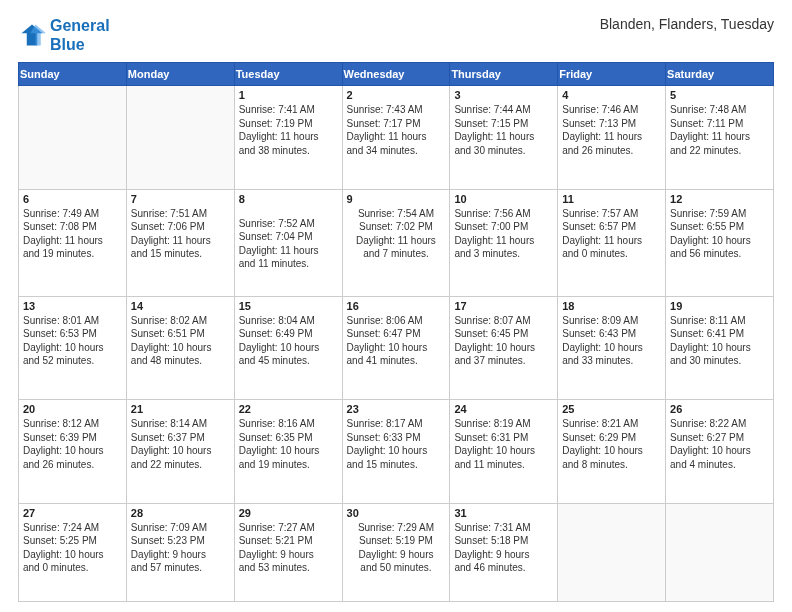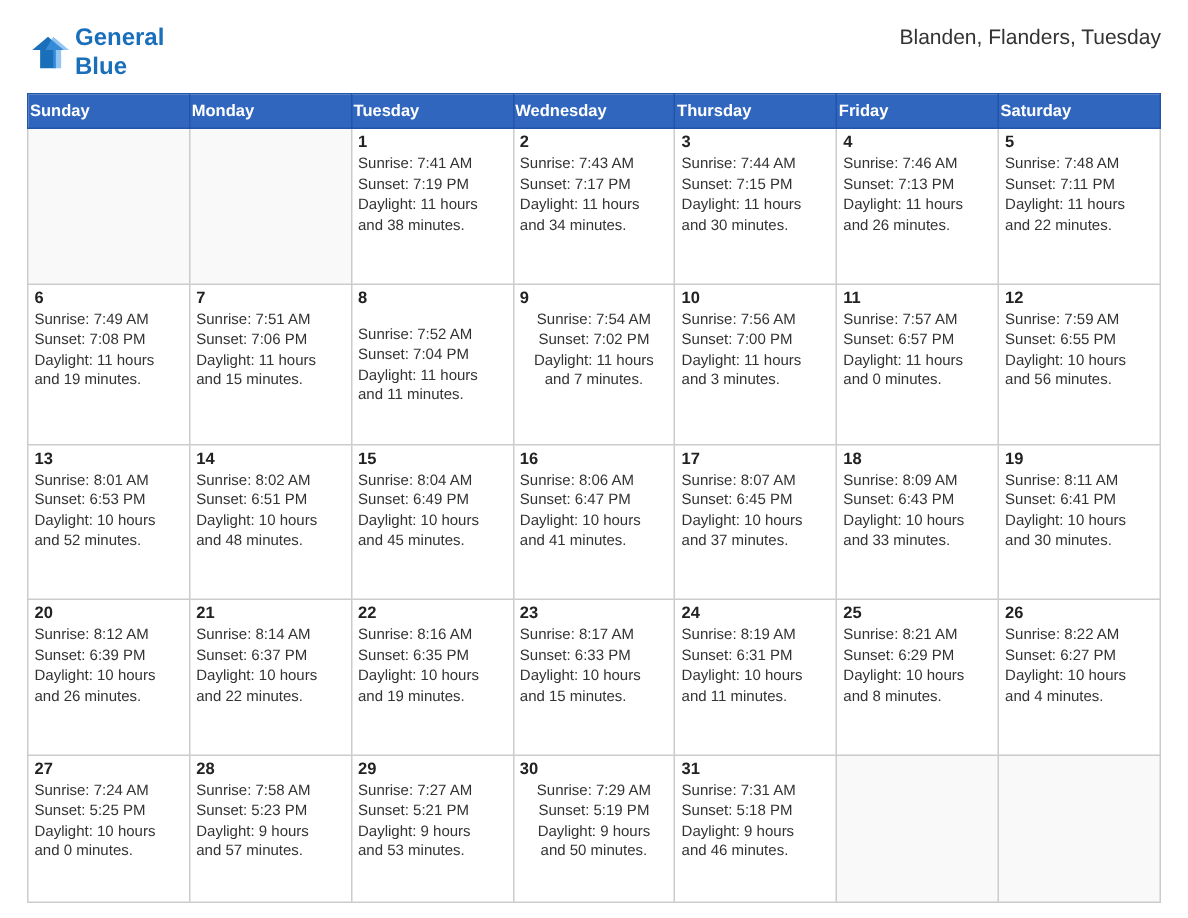--- a/index.html
+++ b/index.html
@@ -314,21 +314,21 @@
         <tr>
           <td>
             <div class="day-num">27</div>
             <div class="cell-text" style="white-space: pre-line;">Sunrise: 7:24 AM
 Sunset: 5:25 PM
 Daylight: 10 hours
 and 0 minutes.</div>
           </td>
           <td>
             <div class="day-num">28</div>
-            <div class="cell-text" style="white-space: pre-line;">Sunrise: 7:58 AM
+            <div class="cell-text" style="white-space: pre-line;">Sunrise: 7:09 AM
 Sunset: 5:23 PM
 Daylight: 9 hours
 and 57 minutes.</div>
           </td>
           <td>
             <div class="day-num">29</div>
             <div class="cell-text" style="white-space: pre-line;">Sunrise: 7:27 AM
 Sunset: 5:21 PM
 Daylight: 9 hours
 and 53 minutes.</div>

